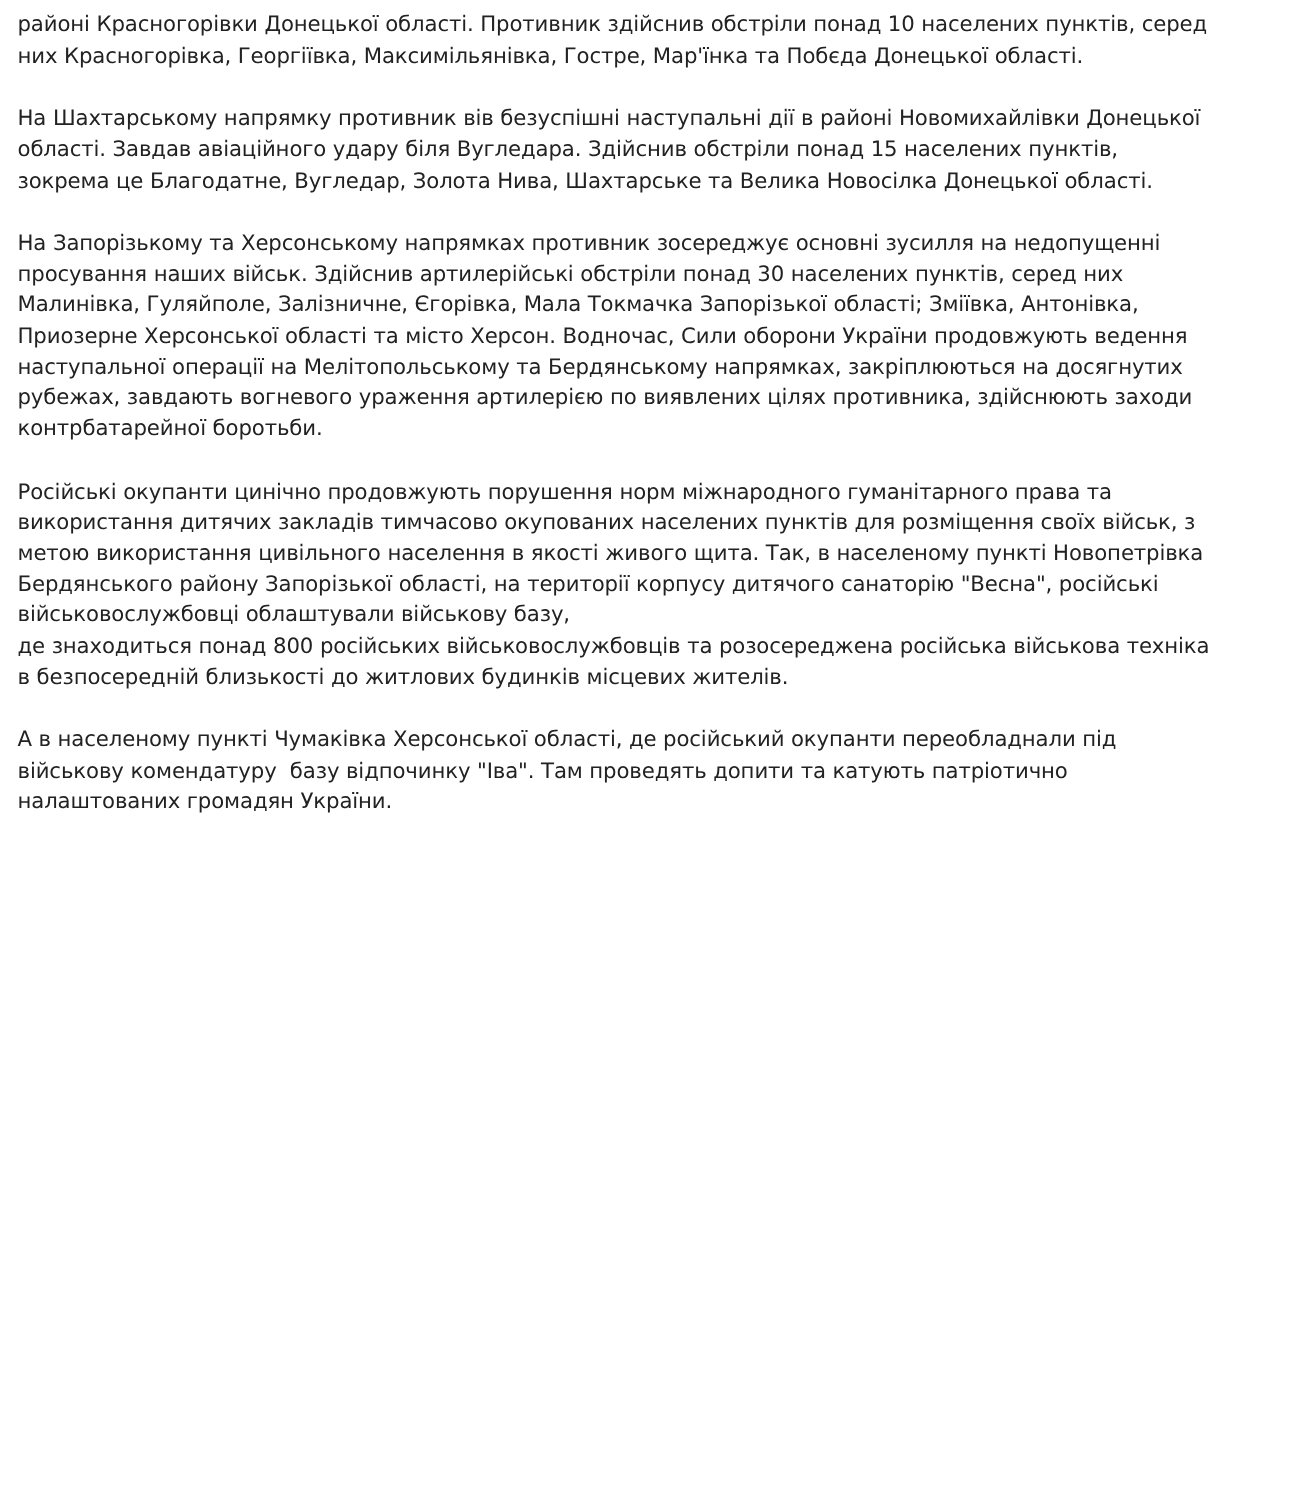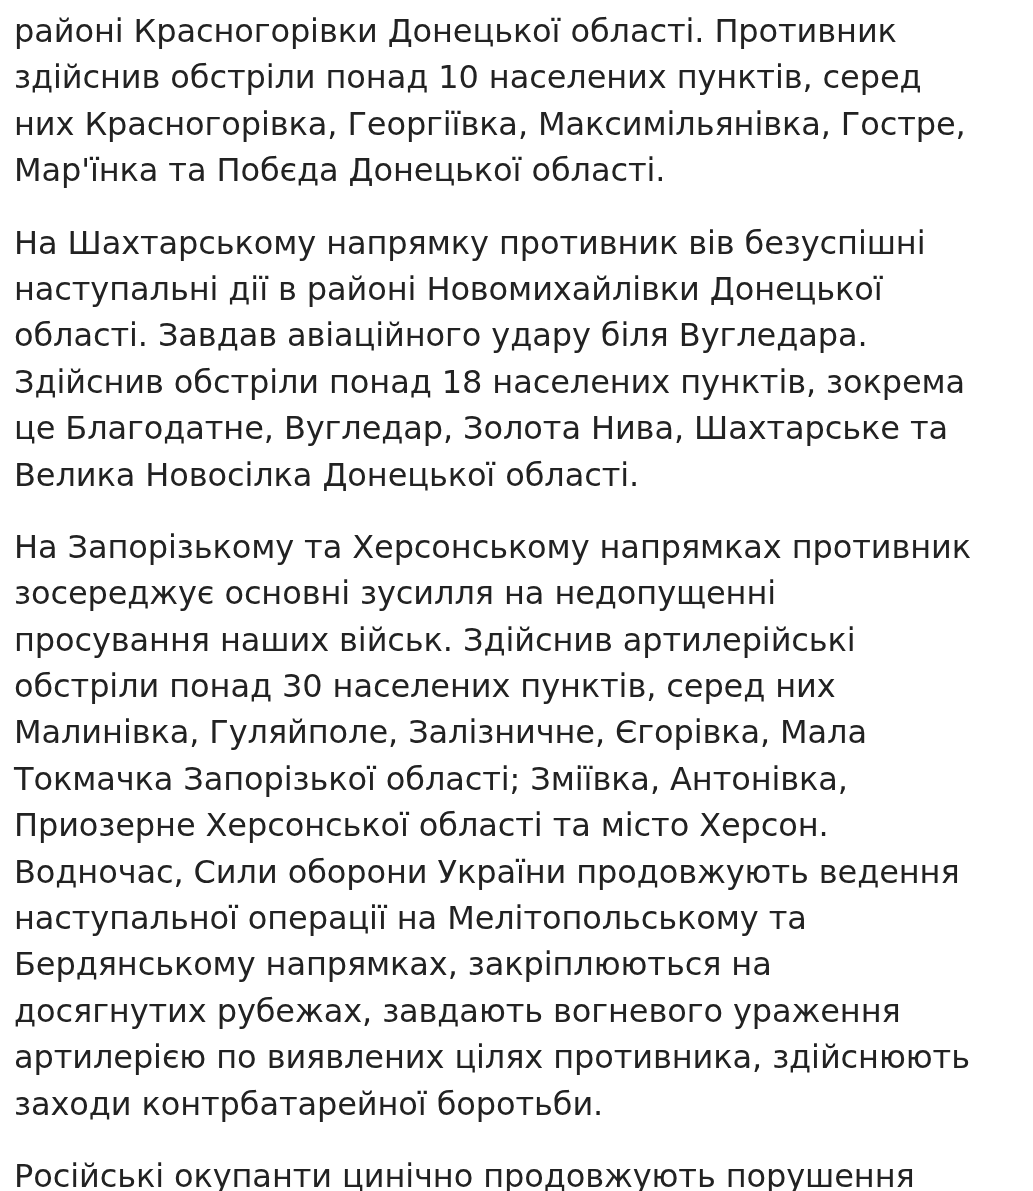--- a/index.html
+++ b/index.html
@@ -12,35 +12,35 @@
     min-height: 1191px;
     font-family: "DejaVu Sans", "Liberation Sans", sans-serif;
     color: #222222;
   }
   .article {
     box-sizing: border-box;
     width: 1033px;
     padding: 8px 62px 14px 14px;
   }
   .para {
-    font-size: 32px;
+    font-size: 17px;
     line-height: 1.45;
     margin: 0 0 26px 0;
     letter-spacing: -0.1px;
     white-space: pre-wrap;
     word-wrap: break-word;
   }
   .para:last-child {
     margin-bottom: 0;
   }
 </style>
 </head>
 <body>
 
 <div class="article">
   <p class="para">районі Красногорівки Донецької області. Противник здійснив обстріли понад 10 населених пунктів, серед них Красногорівка, Георгіївка, Максимільянівка, Гостре, Мар'їнка та Побєда Донецької області.</p>
-  <p class="para">На Шахтарському напрямку противник вів безуспішні наступальні дії в районі Новомихайлівки Донецької області. Завдав авіаційного удару біля Вугледара. Здійснив обстріли понад 18 населених пунктів, зокрема це Благодатне, Вугледар, Золота Нива, Шахтарське та Велика Новосілка Донецької області.</p>
+  <p class="para">На Шахтарському напрямку противник вів безуспішні наступальні дії в районі Новомихайлівки Донецької області. Завдав авіаційного удару біля Вугледара. Здійснив обстріли понад 15 населених пунктів, зокрема це Благодатне, Вугледар, Золота Нива, Шахтарське та Велика Новосілка Донецької області.</p>
   <p class="para">На Запорізькому та Херсонському напрямках противник зосереджує основні зусилля на недопущенні просування наших військ. Здійснив артилерійські обстріли понад 30 населених пунктів, серед них Малинівка, Гуляйполе, Залізничне, Єгорівка, Мала Токмачка Запорізької області; Зміївка, Антонівка, Приозерне Херсонської області та місто Херсон. Водночас, Сили оборони України продовжують ведення наступальної операції на Мелітопольському та Бердянському напрямках, закріплюються на досягнутих рубежах, завдають вогневого ураження артилерією по виявлених цілях противника, здійснюють заходи контрбатарейної боротьби.</p>
   <p class="para">Російські окупанти цинічно продовжують порушення норм міжнародного гуманітарного права та використання дитячих закладів тимчасово окупованих населених пунктів для розміщення своїх військ, з метою використання цивільного населення в якості живого щита. Так, в населеному пункті Новопетрівка Бердянського району Запорізької області, на території корпусу дитячого санаторію "Весна", російські військовослужбовці облаштували військову базу,
 де знаходиться понад 800 російських військовослужбовців та розосереджена російська військова техніка в безпосередній близькості до житлових будинків місцевих жителів.</p>
   <p class="para">А в населеному пункті Чумаківка Херсонської області, де російський окупанти переобладнали під військову комендатуру  базу відпочинку "Іва". Там проведять допити та катують патріотично налаштованих громадян України.</p>
 
 </div>
 
 </body></html>

